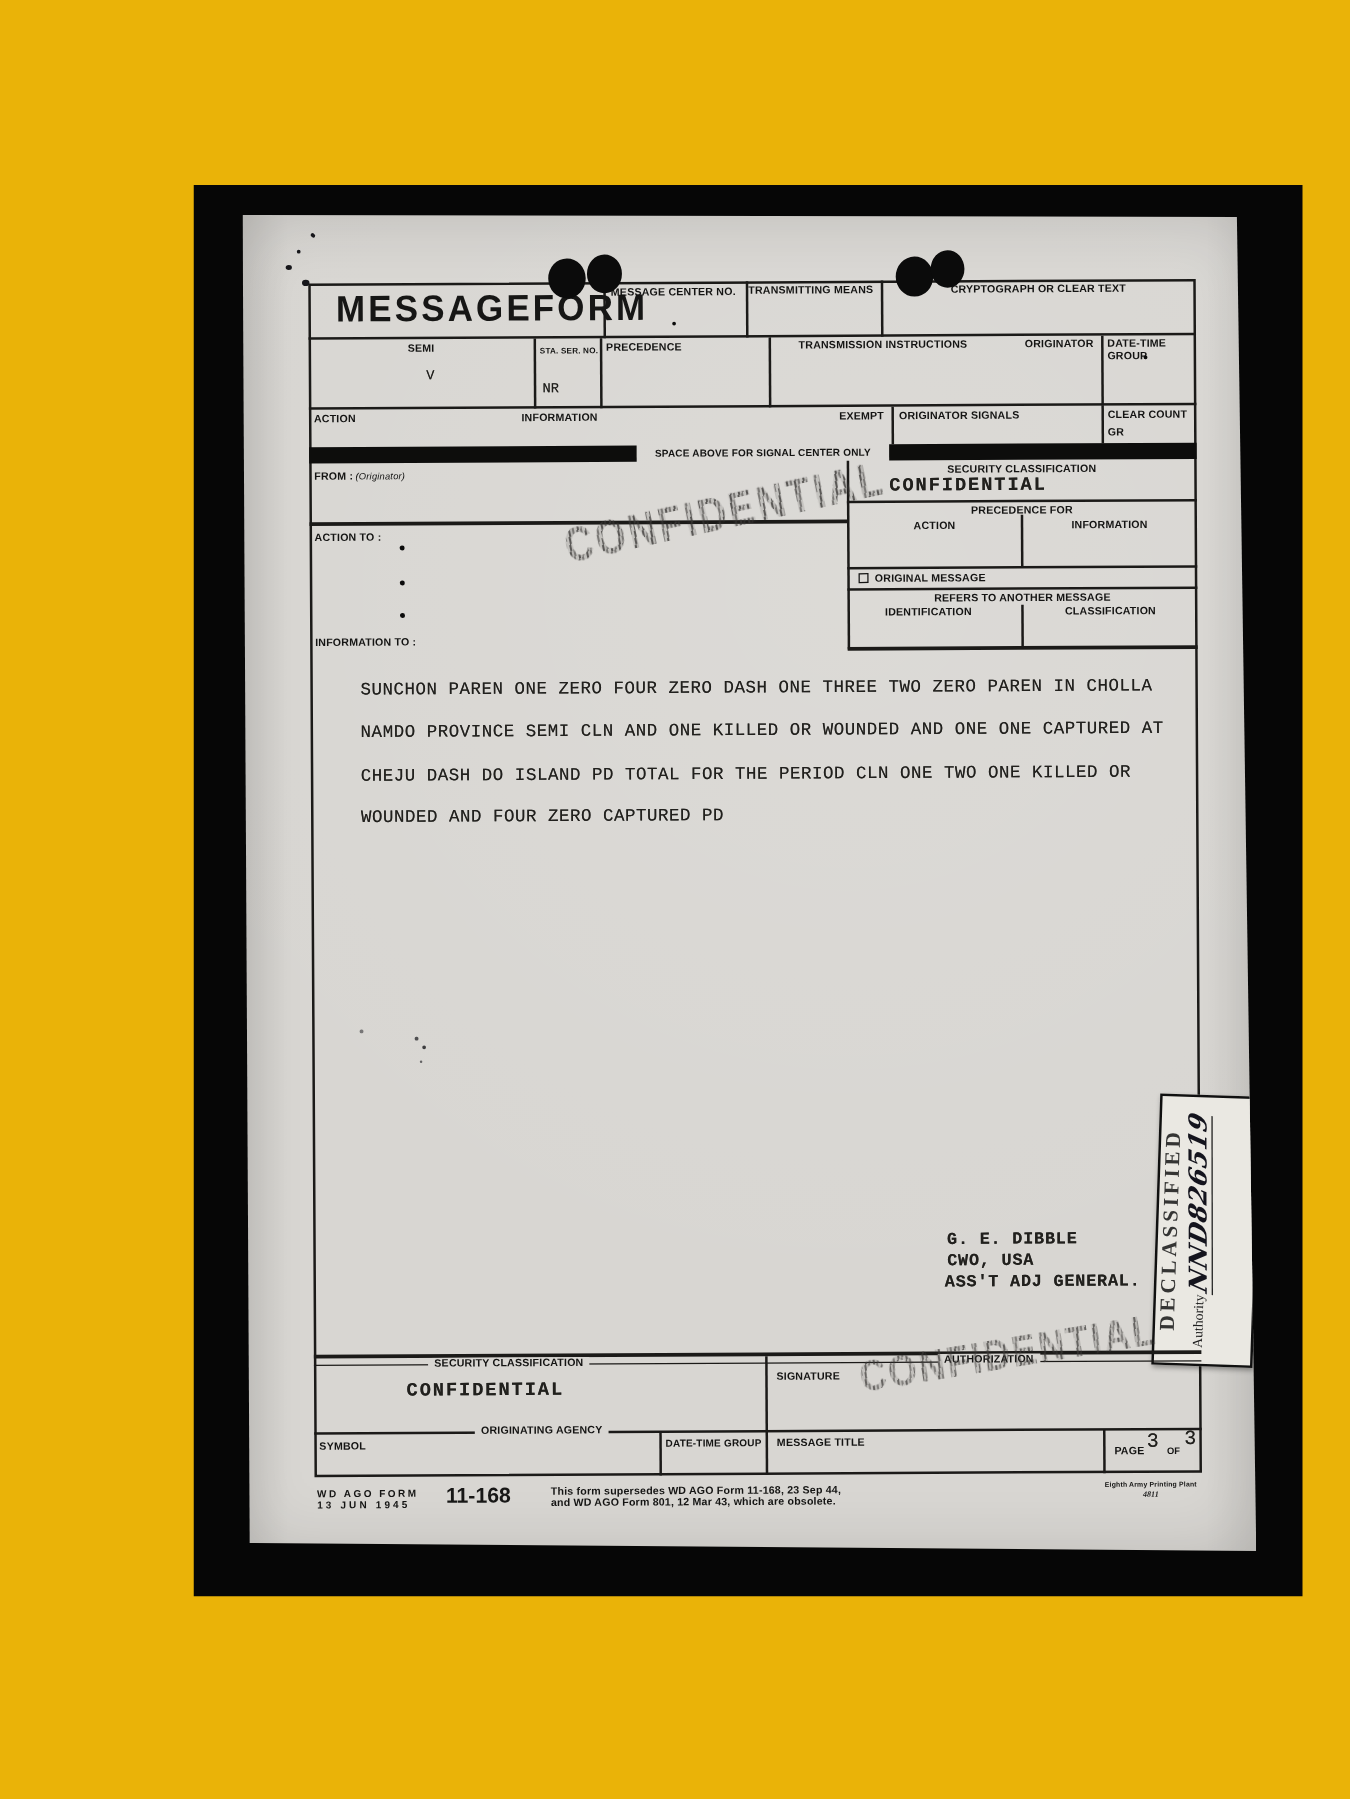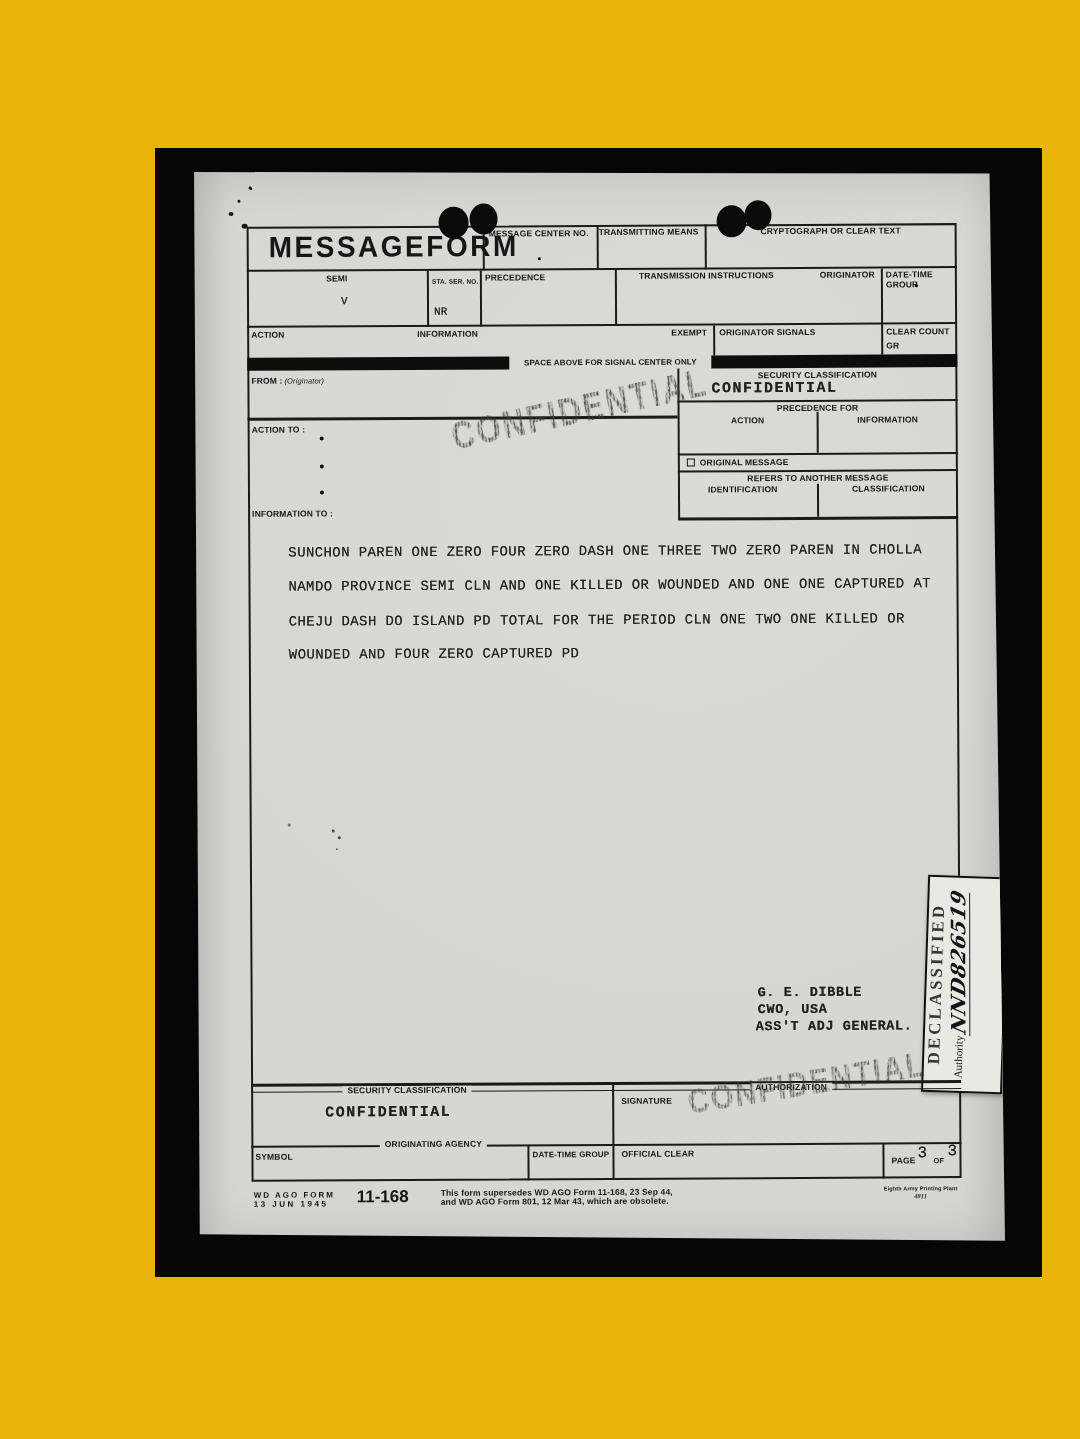--- a/index.html
+++ b/index.html
@@ -151,21 +151,21 @@
         <div class="type" style="left:132px;top:931px;font-size:15px;font-weight:700;letter-spacing:1.5px;">CONFIDENTIAL</div>
 
         <div class="stamp" style="left:492px;top:912px;font-size:29px;letter-spacing:2px;transform:rotate(-9deg) scaleY(1.2);transform-origin:0 0;opacity:.9;">CONFIDENTIAL</div>
 
         <div class="ln" style="left:58px;top:972px;width:710px;height:1.5px;"></div>
         <div class="lbl chip" style="left:240px;top:967px;">ORIGINATING AGENCY</div>
         <div class="ln" style="left:334px;top:973px;width:1.5px;height:35px;"></div>
         <div class="ln" style="left:689px;top:973px;width:1.8px;height:35px;"></div>
         <div class="lbl" style="left:62px;top:979px;">SYMBOL</div>
         <div class="lbl" style="left:339px;top:978px;font-size:8px;">DATE-TIME GROUP</div>
-        <div class="lbl" style="left:428px;top:978px;">OFFICIAL CLEAR</div>
+        <div class="lbl" style="left:428px;top:978px;">MESSAGE TITLE</div>
         <div class="lbl" style="left:698px;top:986px;">PAGE</div>
         <div class="type" style="left:724px;top:974px;font-size:16px;">3</div>
         <div class="lbl" style="left:740px;top:987px;font-size:7.5px;">OF</div>
         <div class="type" style="left:754px;top:972px;font-size:16px;">3</div>
 
         <div class="lbl" style="left:60px;top:1017px;font-size:8px;letter-spacing:2px;">WD AGO FORM</div>
         <div class="lbl" style="left:60px;top:1026px;font-size:8px;letter-spacing:2.5px;">13 JUN 1945</div>
         <div class="a" style="left:163px;top:1015px;font:700 17px/1 'Liberation Sans',sans-serif;color:#171716;">11-168</div>
         <div class="lbl" style="left:247px;top:1016px;font-size:8.5px;font-weight:700;">This form supersedes WD AGO Form 11-168, 23 Sep 44,</div>
         <div class="lbl" style="left:247px;top:1025px;font-size:8.5px;font-weight:700;">and WD AGO Form 801, 12 Mar 43, which are obsolete.</div>

